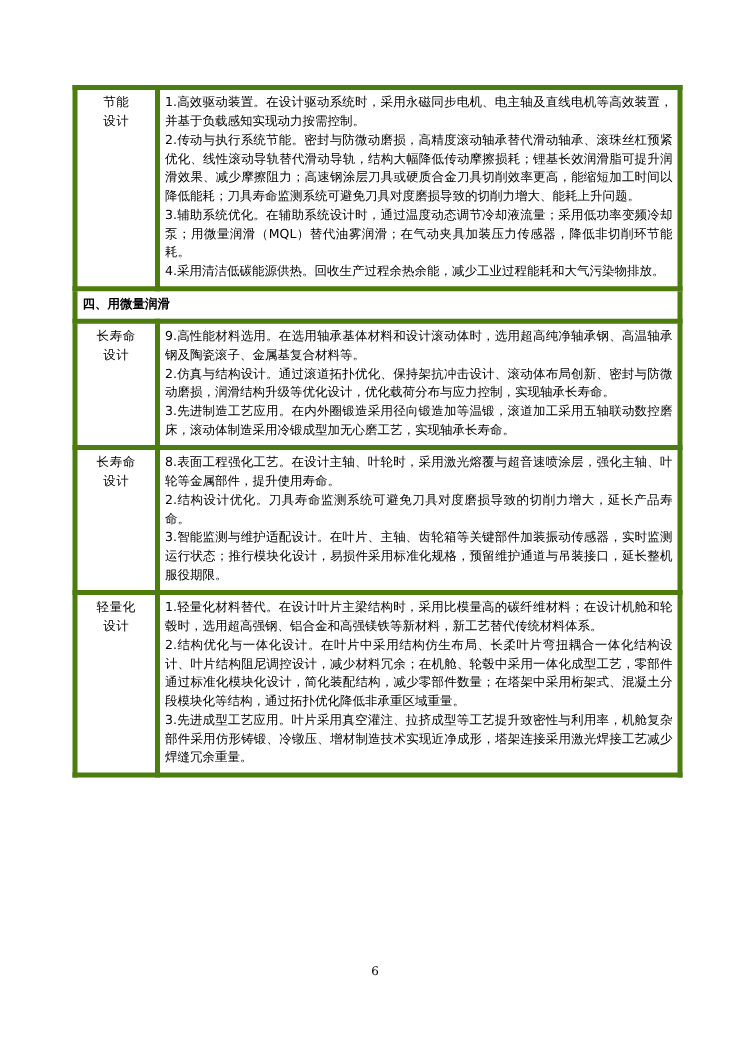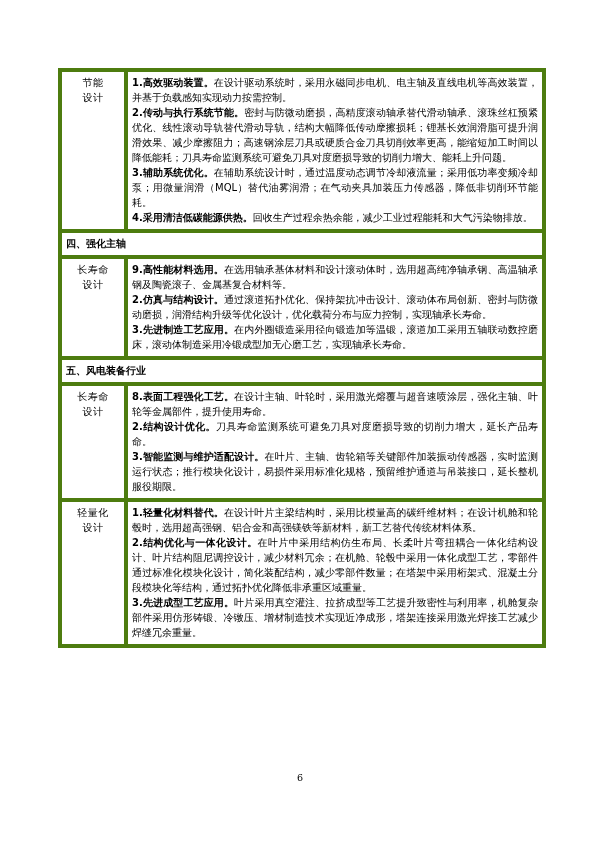--- a/index.html
+++ b/index.html
@@ -53,21 +53,21 @@
     font-weight: bold;
     padding: 3px 4px;
   }
   .para {
     margin: 0 0 0 0;
     text-align: justify;
     text-justify: inter-ideograph;
     text-indent: 0;
   }
   .para b {
-    font-weight: bold;
+    font-weight: normal;
   }
   .footer {
     position: absolute;
     left: 0;
     right: 0;
     top: 772px;
     text-align: center;
     font-size: 9.5px;
     color: #000000;
     font-family: "DejaVu Serif", "Liberation Serif", serif;
@@ -88,38 +88,35 @@
           </td>
           <td class="body">
             <p class="para"><b>1.高效驱动装置。</b><span>在设计驱动系统时，采用永磁同步电机、电主轴及直线电机等高效装置，并基于负载感知实现动力按需控制。</span></p>
             <p class="para"><b>2.传动与执行系统节能。</b><span>密封与防微动磨损，高精度滚动轴承替代滑动轴承、滚珠丝杠预紧优化、线性滚动导轨替代滑动导轨，结构大幅降低传动摩擦损耗；锂基长效润滑脂可提升润滑效果、减少摩擦阻力；高速钢涂层刀具或硬质合金刀具切削效率更高，能缩短加工时间以降低能耗；刀具寿命监测系统可避免刀具对度磨损导致的切削力增大、能耗上升问题。</span></p>
             <p class="para"><b>3.辅助系统优化。</b><span>在辅助系统设计时，通过温度动态调节冷却液流量；采用低功率变频冷却泵；用微量润滑（MQL）替代油雾润滑；在气动夹具加装压力传感器，降低非切削环节能耗。</span></p>
             <p class="para"><b>4.采用清洁低碳能源供热。</b><span>回收生产过程余热余能，减少工业过程能耗和大气污染物排放。</span></p>
           </td>
         </tr>
 
         <tr>
-          <td class="section" colspan="2">四、强化主轴</td>
+          <td class="section" colspan="2">四、用微量润滑</td>
         </tr>
 
         <tr>
           <td class="label">
             <span class="lbl-line">长寿命</span>
             <span class="lbl-line">设计</span>
           </td>
           <td class="body">
             <p class="para"><b>9.高性能材料选用。</b><span>在选用轴承基体材料和设计滚动体时，选用超高纯净轴承钢、高温轴承钢及陶瓷滚子、金属基复合材料等。</span></p>
             <p class="para"><b>2.仿真与结构设计。</b><span>通过滚道拓扑优化、保持架抗冲击设计、滚动体布局创新、密封与防微动磨损，润滑结构升级等优化设计，优化载荷分布与应力控制，实现轴承长寿命。</span></p>
             <p class="para"><b>3.先进制造工艺应用。</b><span>在内外圈锻造采用径向锻造加等温锻，滚道加工采用五轴联动数控磨床，滚动体制造采用冷锻成型加无心磨工艺，实现轴承长寿命。</span></p>
           </td>
         </tr>
 
-        <tr>
-          <td class="section" colspan="2">五、风电装备行业</td>
-        </tr>
 
         <tr>
           <td class="label">
             <span class="lbl-line">长寿命</span>
             <span class="lbl-line">设计</span>
           </td>
           <td class="body">
             <p class="para"><b>8.表面工程强化工艺。</b><span>在设计主轴、叶轮时，采用激光熔覆与超音速喷涂层，强化主轴、叶轮等金属部件，提升使用寿命。</span></p>
             <p class="para"><b>2.结构设计优化。</b><span>刀具寿命监测系统可避免刀具对度磨损导致的切削力增大，延长产品寿命。</span></p>
             <p class="para"><b>3.智能监测与维护适配设计。</b><span>在叶片、主轴、齿轮箱等关键部件加装振动传感器，实时监测运行状态；推行模块化设计，易损件采用标准化规格，预留维护通道与吊装接口，延长整机服役期限。</span></p>

